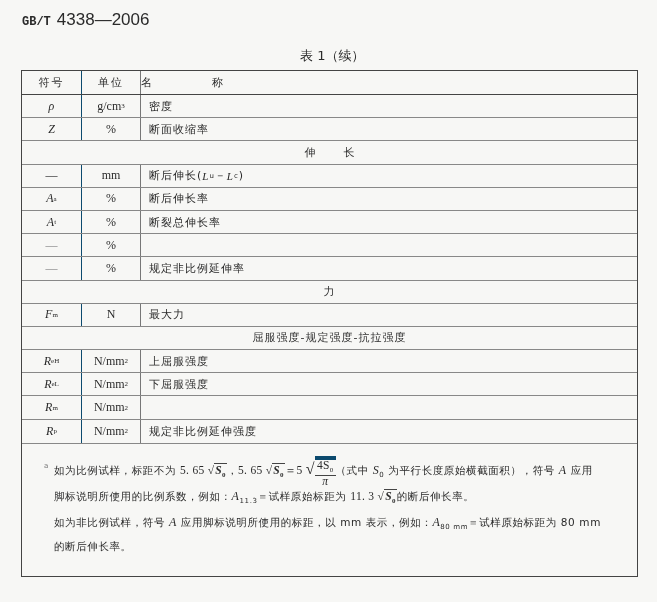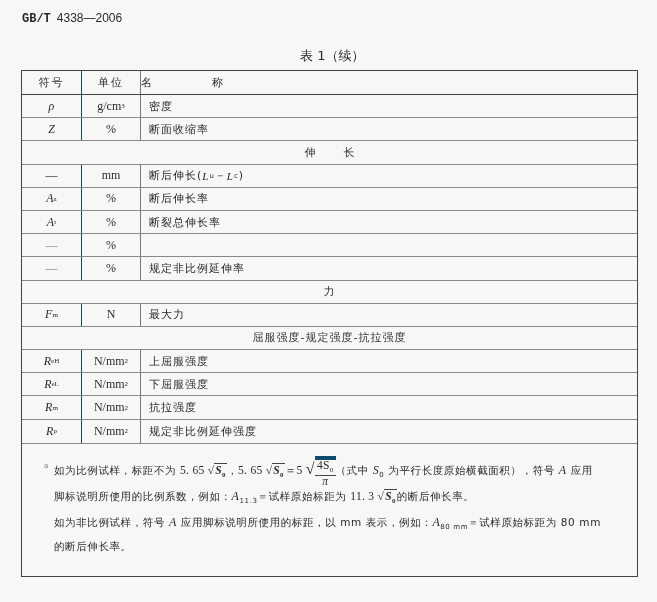--- a/index.html
+++ b/index.html
@@ -2,21 +2,21 @@
 <html><head>
 <meta charset="utf-8">
 <style>
   html, body { margin: 0; padding: 0; }
   body {
     width: 657px; height: 602px; background: #f7f7f5; position: relative;
     font-family: "DejaVu Serif", serif; color: #2a2a2a; overflow: hidden;
   }
   .std-code { position: absolute; left: 22px; top: 10px; font-size: 13px; }
   .std-code .gb { font-family: Liberation Mono, monospace; font-weight: bold; font-size: 12px; }
-  .std-code .num { font-family: "Liberation Sans", sans-serif; font-size: 12px; margin-left: 6px; }
+  .std-code .num { font-family: "Liberation Sans", sans-serif; font-size: 17px; margin-left: 6px; }
   .table-title { position: absolute; left: 300px; top: 47px; font-size: 13px; font-family: "DejaVu Sans", sans-serif; }
   .table-title .cont { font-weight: normal; }
   .tbl {
     position: absolute; left: 21px; top: 70px; width: 617px;
     border: 1.5px solid #444; box-sizing: border-box;
   }
   .row { display: flex; border-bottom: 1px solid #888; height: 23.2px; align-items: center; box-sizing: border-box; }
   .row.header { border-bottom: 1.5px solid #444; height: 24px; }
   .cell { box-sizing: border-box; height: 100%; display: flex; align-items: center; font-size: 11px; }
   .c1 { width: 60px; justify-content: center; border-right: 1px solid #0c4a6e; font-style: italic; font-family: "Liberation Serif", serif; font-size: 12px; }
@@ -179,21 +179,20 @@
 
   <div class="row">
     <div class="cell c1">
         <span>R</span>
         <sub>m</sub>
       </div>
     <div class="cell c2">
         <span>N/mm</span>
         <sup>2</sup>
       </div>
-    <div class="cell c3">抗拉强度</div>
   </div>
 
   <div class="row" style="border-bottom:none">
     <div class="cell c1">
         <span>R</span>
         <sub>p</sub>
       </div>
     <div class="cell c2">
         <span>N/mm</span>
         <sup>2</sup>

